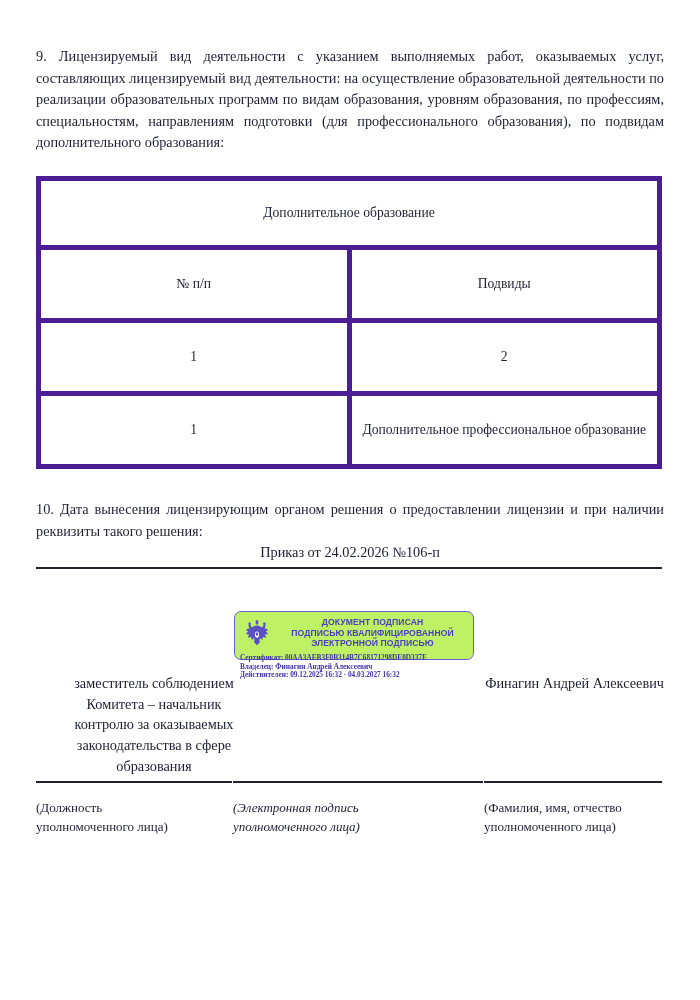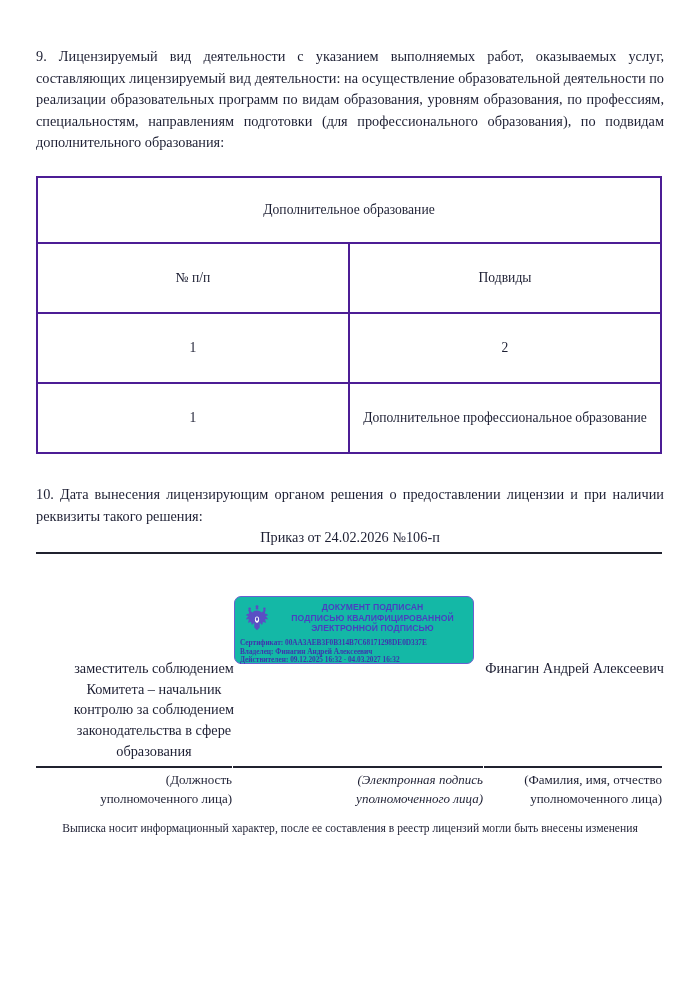--- a/index.html
+++ b/index.html
@@ -42,21 +42,21 @@
   
   .table-wrap {
     margin-top: 22px;
   }
   table.subtypes {
     border-collapse: collapse;
     width: 626px;
     table-layout: fixed;
   }
   table.subtypes td {
-    border: 2px solid #4c1d95;
+    border: 5px solid #4c1d95;
     text-align: center;
     vertical-align: middle;
     font-size: 13.6px;
     line-height: 18px;
     color: #1d1f33;
     padding: 16px 4px;
   }
   td.th-main {
     height: 32px;
     font-size: 14px;
@@ -83,25 +83,25 @@
   
   .stamp-area {
     position: relative;
     height: 104px;
   }
   .stamp {
     position: absolute;
     left: 198px;
     top: 42px;
     width: 240px;
-    height: 68px;
+    height: 49px;
     border: 1.3px solid #6a5fd0;
     border-radius: 7px;
     box-sizing: border-box;
-    background: #14b8a6;
+    background: #bef264;
     padding: 4px 5px 3px 5px;
   }
   .stamp-top {
     display: flex;
     align-items: flex-start;
   }
   .emblem {
     width: 34px;
     height: 34px;
     flex: 0 0 34px;
@@ -158,22 +158,22 @@
 
   
   .captions {
     display: flex;
     width: 626px;
     justify-content: space-between;
   }
   .cap {
     box-sizing: border-box;
     border-top: 2px solid #20222f;
-    padding-top: 3px;
-    text-align: right;
+    padding-top: 16px;
+    text-align: left;
     font-size: 13px;
     line-height: 18.4px;
     color: #1d1f33;
   }
   .cap-1 { width: 196px; }
   .cap-2 { width: 250px; font-style: italic; }
   .cap-3 { width: 178px; }
 
   .footer-note {
     margin-top: 13px;
@@ -249,21 +249,21 @@
           <div>Владелец: Финагин Андрей Алексеевич</div>
           <div>Действителен: 09.12.2025 16:32 - 04.03.2027 16:32</div>
         </div>
       </div>
     </div>
 
     <div class="sig-block">
       <div class="sig-position">
         <div>заместитель соблюдением</div>
         <div>Комитета – начальник</div>
-        <div>контролю за соблюдением</div>
+        <div>контролю за оказываемых</div>
         <div>законодательства в сфере</div>
         <div>образования</div>
       </div>
       <div class="sig-name">Финагин Андрей Алексеевич</div>
     </div>
 
     <div class="captions">
       <div class="cap cap-1">
         <div>(Должность</div>
         <div>уполномоченного лица)</div>
@@ -271,16 +271,15 @@
       <div class="cap cap-2">
         <div>(Электронная подпись</div>
         <div>уполномоченного лица)</div>
       </div>
       <div class="cap cap-3">
         <div>(Фамилия, имя, отчество</div>
         <div>уполномоченного лица)</div>
       </div>
     </div>
 
-    <div class="footer-note">Выписка носит информационный характер, после ее составления в реестр лицензий могли быть внесены изменения</div>
 
   </div>
 </div>
 
 </body></html>

